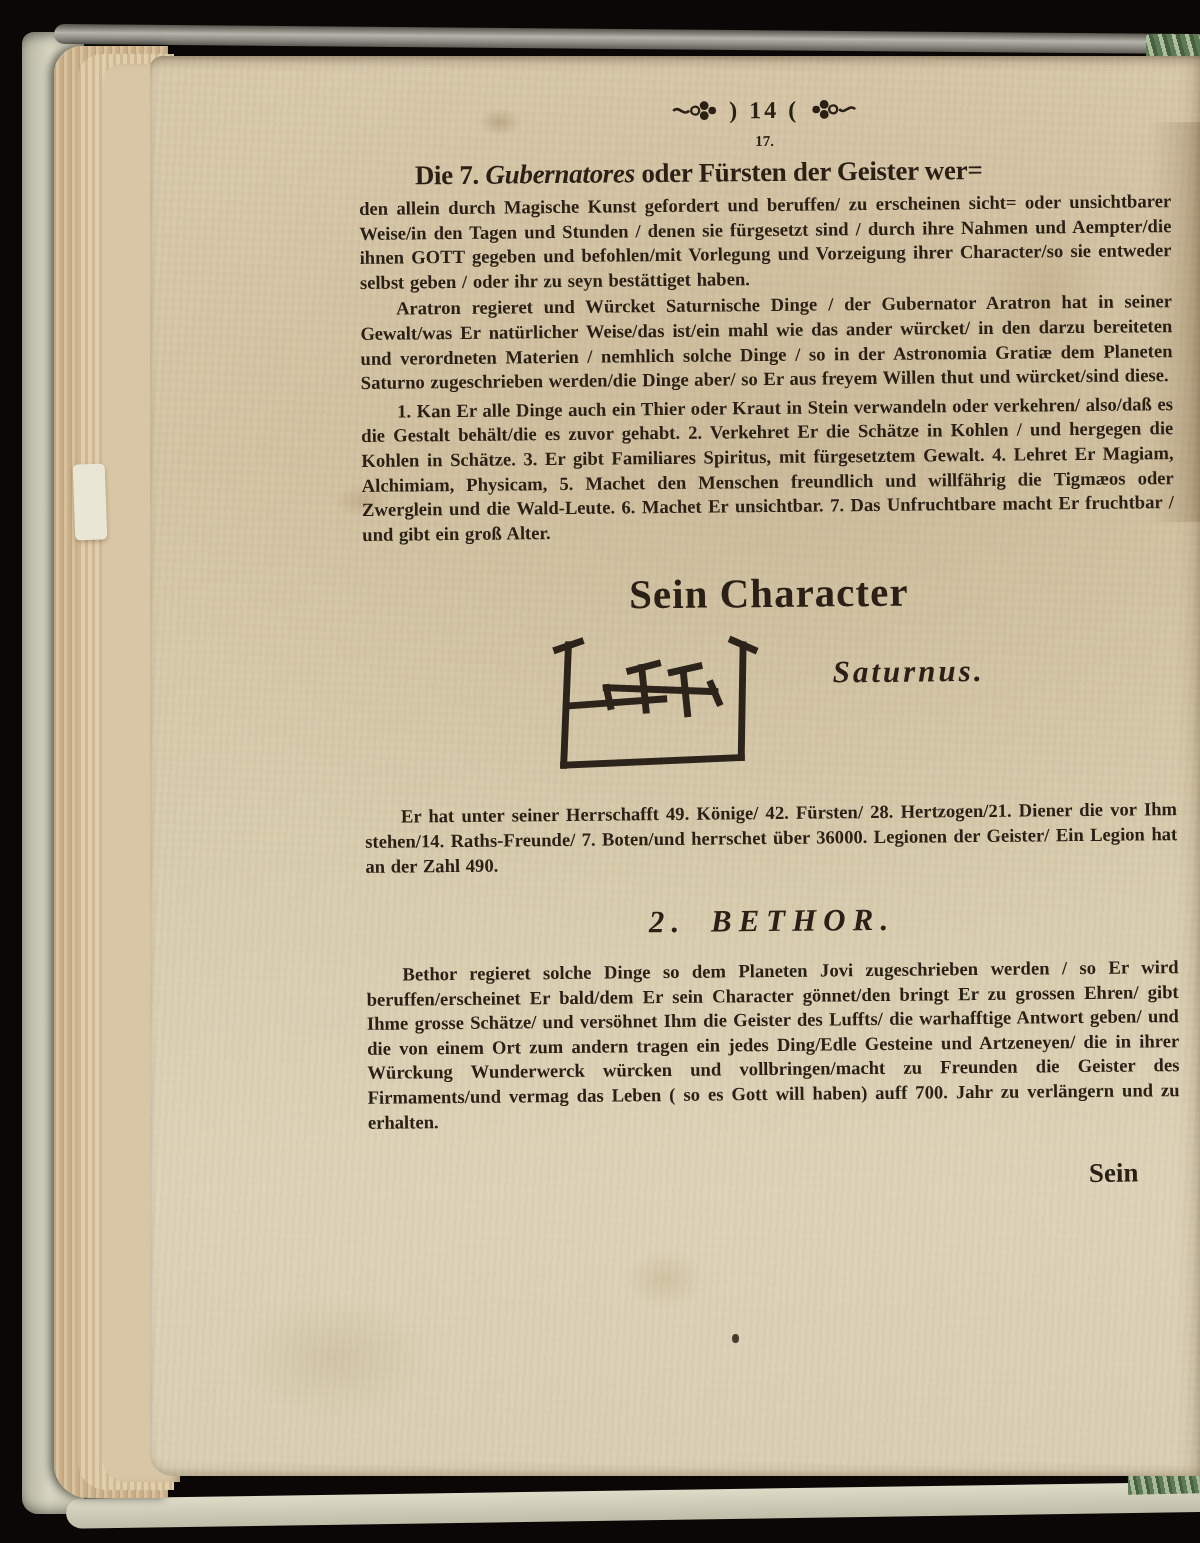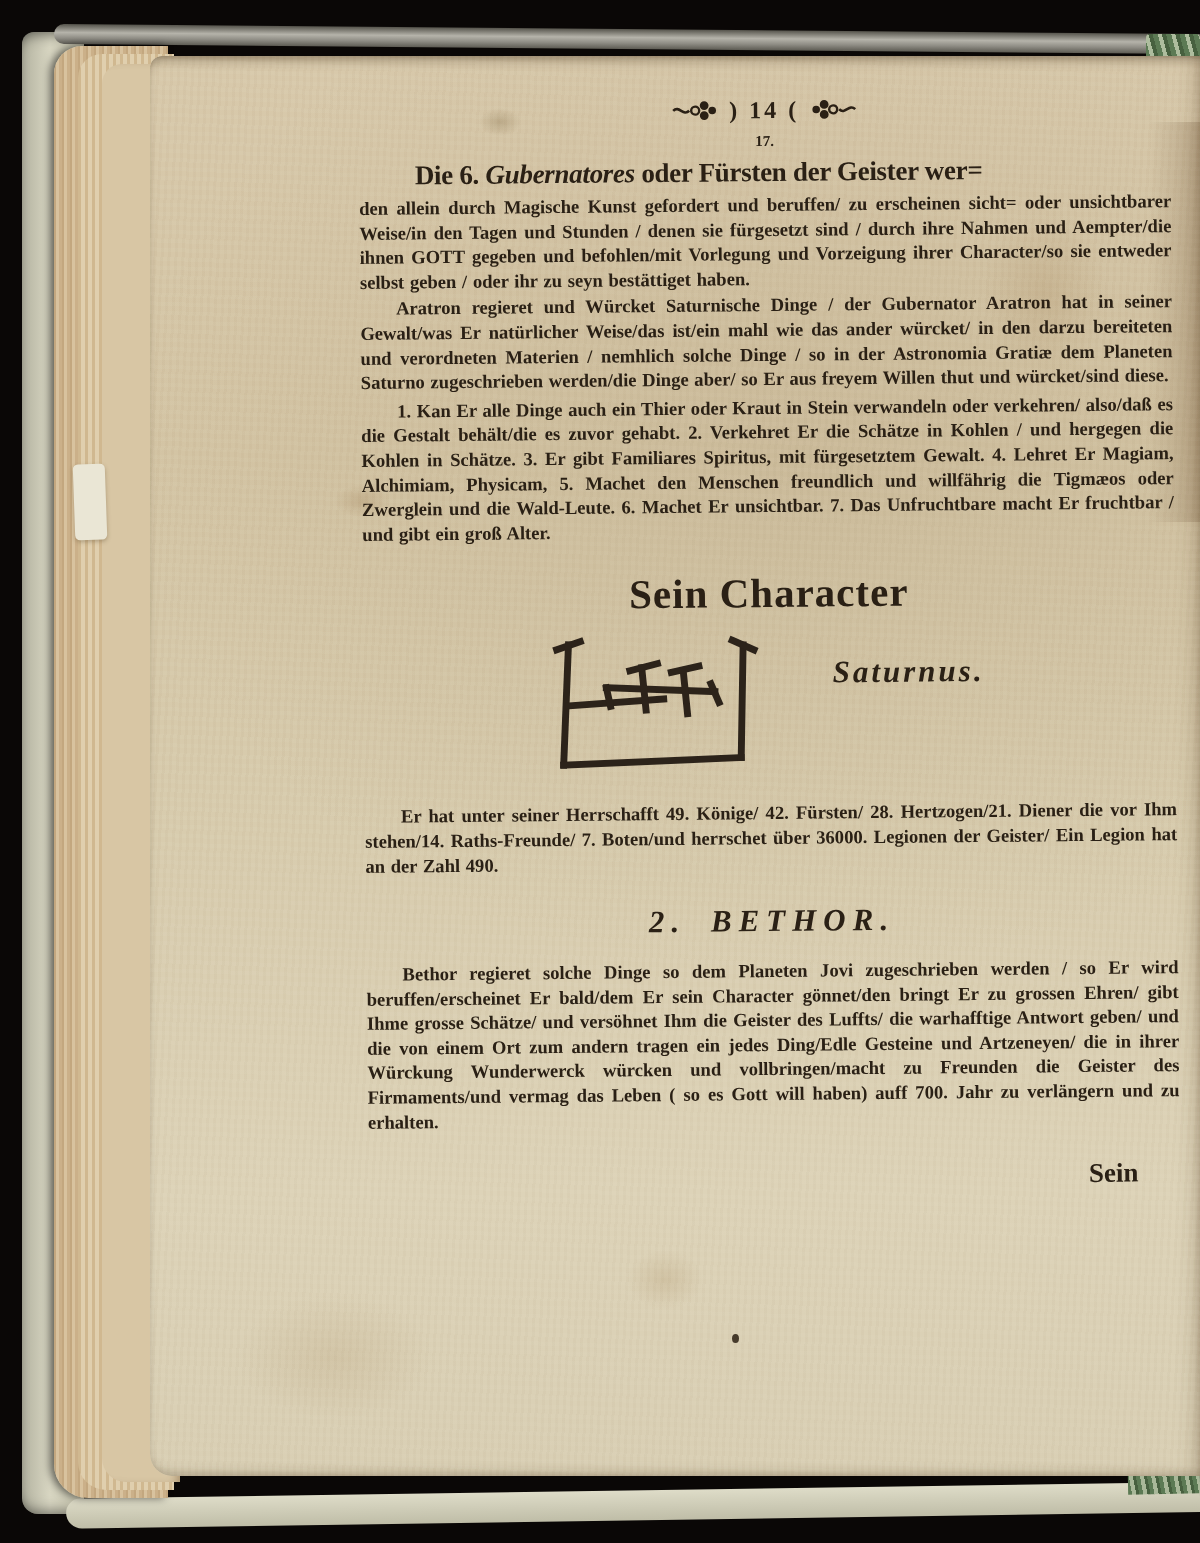--- a/index.html
+++ b/index.html
@@ -118,21 +118,21 @@
             <circle cx="41" cy="14" r="3.8"></circle>
             <circle cx="33" cy="19" r="4.4"></circle>
           <circle cx="24" cy="14" r="4" fill="none" stroke="#2a2015" stroke-width="2.4"></circle>
           <path d="M2 14 C 8 8, 12 20, 18 14" fill="none" stroke="#2a2015" stroke-width="2.6"></path>
         </g>
       </svg>
     </div>
 
     <div class="sig-mark">17.</div>
 
-    <div class="title"><span>Die 6. </span><span class="latin">Gubernatores</span><span> oder Fürsten der Geister wer=</span></div>
+    <div class="title"><span>Die 7. </span><span class="latin">Gubernatores</span><span> oder Fürsten der Geister wer=</span></div>
 
     <p class="p1">den allein durch Magische Kunst gefordert und beruffen/ zu erscheinen sicht= oder unsichtbarer Weise/in den Tagen und Stunden / denen sie fürgesetzt sind / durch ihre Nahmen und Aempter/die ihnen GOTT gegeben und befohlen/mit Vorlegung und Vorzeigung ihrer Character/so sie entweder selbst geben / oder ihr zu seyn bestättiget haben.</p>
 
     <p class="p2 ind"><span>Aratron regieret und Würcket Saturnische Dinge / der Gubernator Aratron hat in seiner Gewalt/was Er natürlicher Weise/das ist/ein mahl wie das ander würcket/ in den darzu bereiteten und verordneten Materien / nemhlich solche Dinge / so in der </span><span class="roman">Astronomia Gratiæ</span><span> dem </span><span class="roman">Planeten Saturno</span><span> zugeschrieben werden/die Dinge aber/ so Er aus freyem Willen thut und würcket/sind diese.</span></p>
 
     <p class="p3 ind"><span>1. Kan Er alle Dinge auch ein Thier oder Kraut in Stein verwandeln oder verkehren/ also/daß es die Gestalt behält/die es zuvor gehabt.  2. Verkehret Er die Schätze in Kohlen /  und hergegen die Kohlen in Schätze.  3. Er gibt </span><span class="roman">Familiares Spiritus,</span><span> mit fürgesetztem Gewalt.  4. Lehret Er </span><span class="roman">Magiam, Alchimiam, Physicam,</span><span>  5. Machet den Menschen freundlich und willfährig die </span><span class="roman">Tigmæos</span><span> oder Zwerglein und die Wald-Leute.  6. Machet Er unsichtbar.  7. Das Unfruchtbare macht Er fruchtbar / und gibt ein groß Alter.</span></p>
 
     <div class="h-character">Sein Character</div>
 
     <div class="sigil-row">

